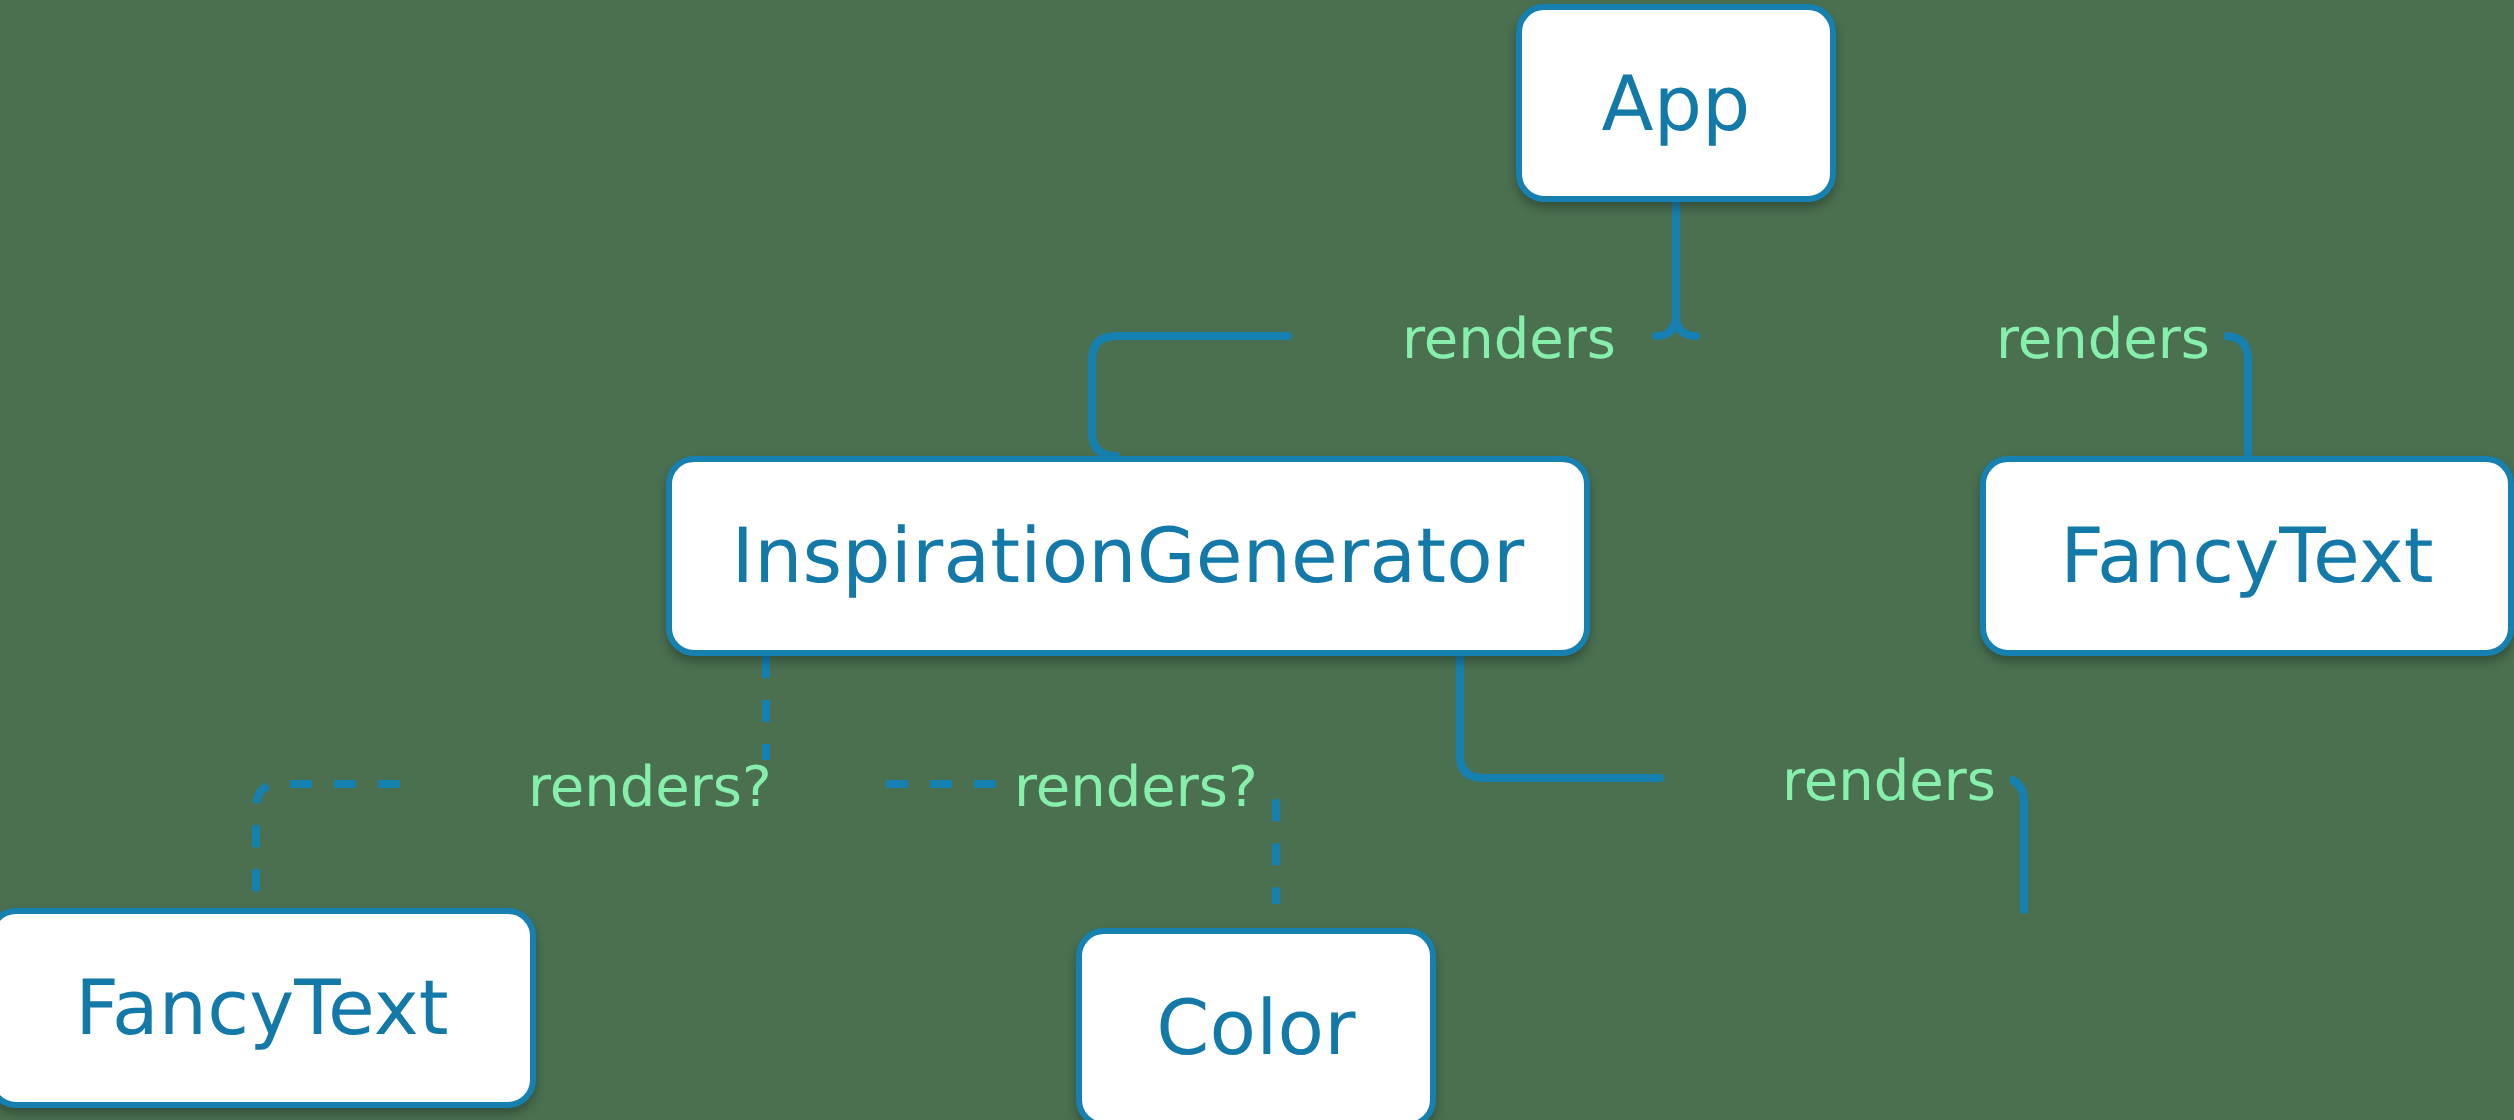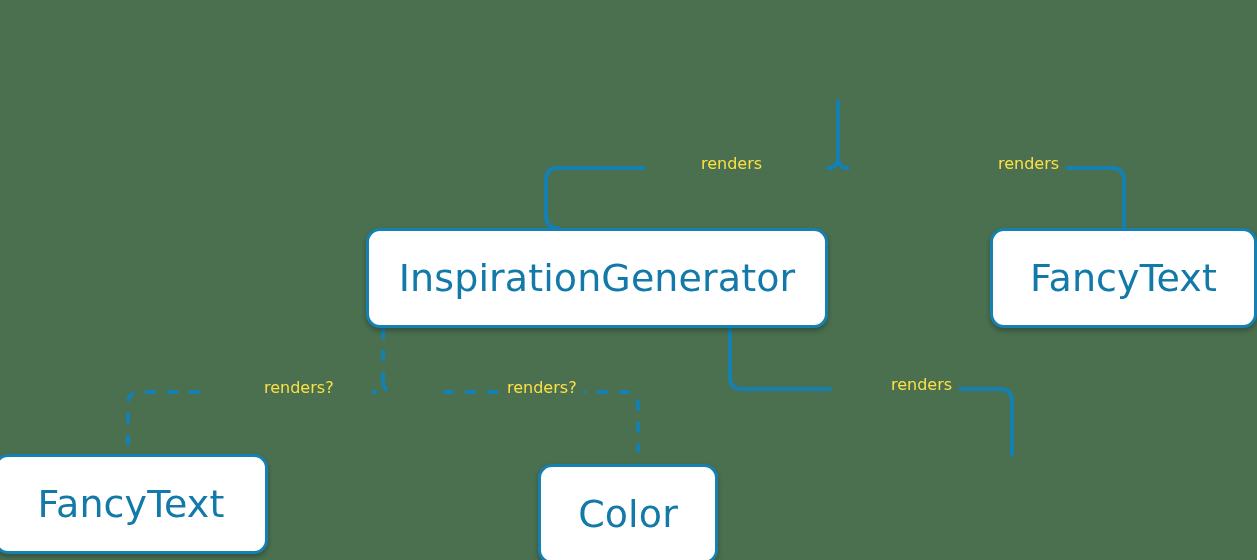--- a/index.html
+++ b/index.html
@@ -37,22 +37,22 @@
   }
   .node-label {
     color: #1279a8;
     font-size: 38px;
     line-height: 1;
     letter-spacing: 0.1px;
     white-space: nowrap;
   }
   .edge-label {
     position: absolute;
-    color: #fde047;
-    font-size: 16px;
+    color: #86efac;
+    font-size: 28px;
     line-height: 1;
     white-space: nowrap;
     z-index: 4;
     background: #4a7050;
     padding: 0 7px;
   }
 </style>
 </head>
 <body>
 
@@ -78,22 +78,25 @@
       <path d="M 383 328 L 383 381 Q 383 392 372 392"></path>
       <path d="M 383 381 Q 383 392 394 392"></path>
 
       <path d="M 200 392 L 140 392 Q 128 392 128 404 L 128 454"></path>
 
       <path d="M 443 392 L 626 392 Q 638 392 638 404 L 638 452"></path>
 
     </g>
   </svg>
 
+  <div class="node" style="left:758px; top:2px; width:160px; height:99px;">
+    <span class="node-label">App</span>
+  </div>
 
-  <div class="node" style="left:333px; top:228px; width:462px; height:100px;margin-left:33px;">
+  <div class="node" style="left:333px; top:228px; width:462px; height:100px;">
     <span class="node-label">InspirationGenerator</span>
   </div>
 
   <div class="node" style="left:990px; top:228px; width:267px; height:100px;">
     <span class="node-label">FancyText</span>
   </div>
 
   <div class="node" style="left:-6px; top:454px; width:274px; height:100px;">
     <span class="node-label">FancyText</span>
   </div>

